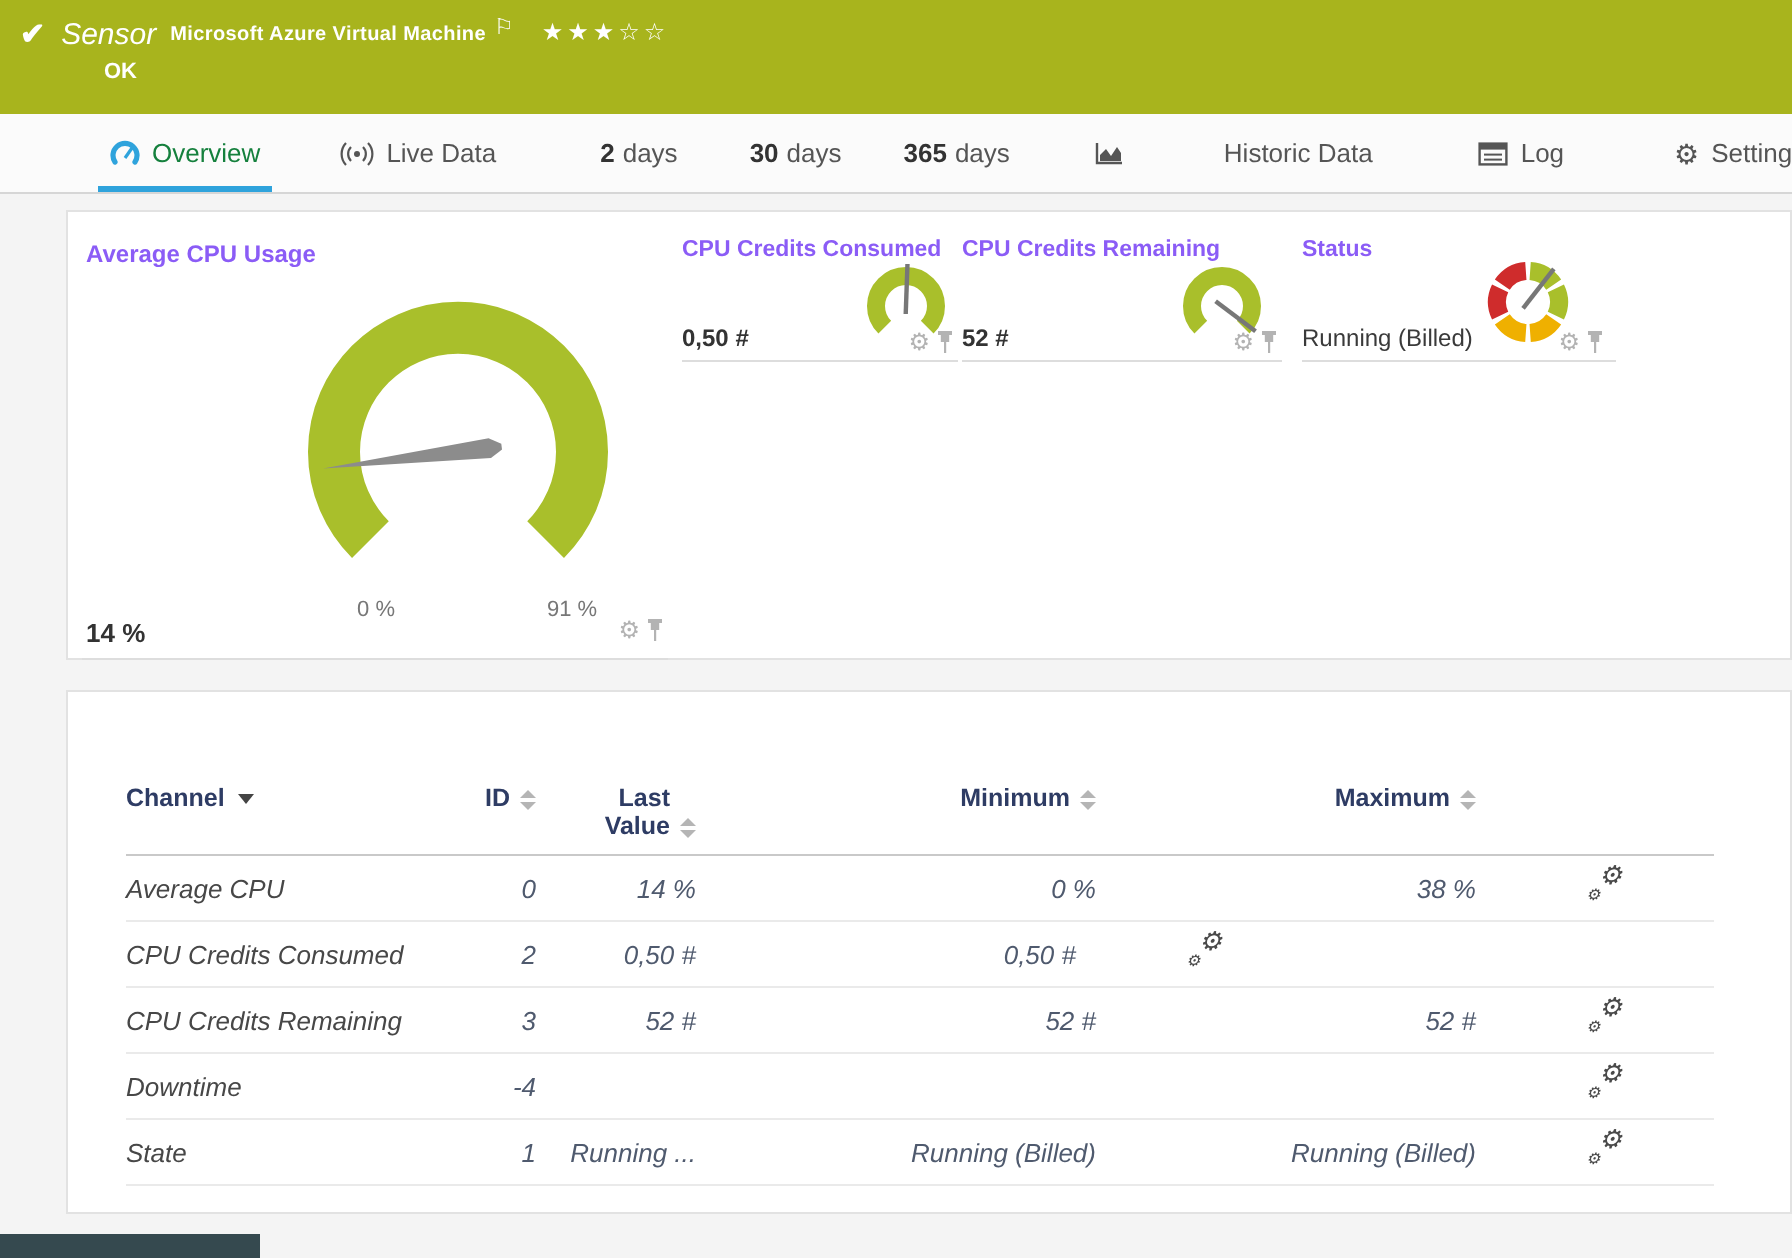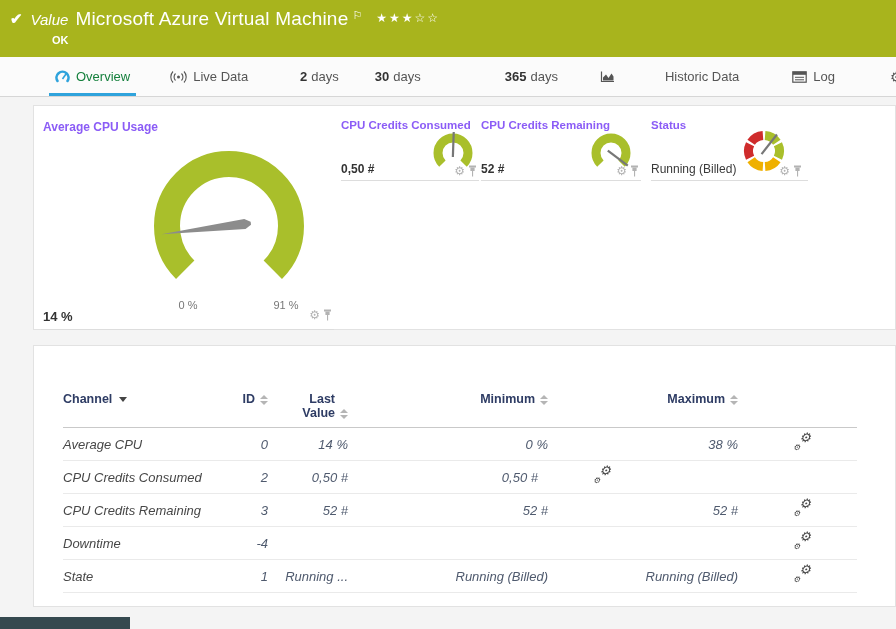--- a/index.html
+++ b/index.html
@@ -4,38 +4,38 @@
 <style>
   * { margin:0; padding:0; box-sizing:border-box; }
   html,body { width:896px; height:629px; }
   body { font-family:"Liberation Sans", sans-serif; background:#f4f4f4; position:relative; overflow:hidden; }
 
   
   .hdr { position:absolute; left:0; top:0; width:896px; height:57px; background:#a8b41d; color:#fff; }
   .hdr-row1 { display:flex; align-items:center; padding:8px 0 0 10px; }
   .hdr-check { font-size:15px; font-weight:bold; margin-right:8px; }
   .hdr-kind { font-style:italic; font-size:15px; margin-right:7px; }
-  .hdr-title { font-size:19px; font-weight:normal; letter-spacing:.2px; }
+  .hdr-title { font-size:10px; font-weight:bold; letter-spacing:.2px; }
   .hdr-flag { font-size:11px; margin:-8px 0 0 4px; }
   .hdr-stars { font-size:12px; letter-spacing:2px; margin:-2px 0 0 14px; }
   .hdr-status { font-size:11px; font-weight:bold; margin:4px 0 0 52px; }
 
   
   .tabs { position:absolute; left:0; top:57px; width:896px; height:40px; background:#fbfbfb; border-bottom:1px solid #d6d6d6; display:flex; align-items:stretch; font-size:13px; color:#555; }
   .tab { display:flex; align-items:center; position:relative; cursor:pointer; white-space:nowrap; }
   .tab .ticon { margin-right:6px; display:inline-flex; align-items:center; }
   .tab .bold { font-weight:bold; color:#333; }
   .tab .bold:not(:empty){ margin-right:4px; }
   .tab.active { color:#15803d; }
   .tab.active::after { content:""; position:absolute; left:-6px; right:-6px; bottom:0; height:3px; background:#2fa3dc; }
   .t-overview { margin-left:55px; }
   .t-live { margin-left:40px; }
   .t-2d { margin-left:52px; }
   .t-30d { margin-left:36px; }
-  .t-365d { margin-left:84px; }
+  .t-365d { margin-left:31px; }
   .t-hist { margin-left:42px;gap:22px; }
   .t-log { margin-left:53px; }
   .t-set { margin-left:55px; }
   .gear-glyph { font-size:14px; color:#555; }
 
   
   .card { position:absolute; left:33px; right:0; background:#fff; border:1px solid #e2e2e2; }
   .card1 { top:105px; height:225px; }
   .card2 { top:345px; height:262px; }
 
@@ -95,21 +95,21 @@
 
   
   .footer-bar { position:absolute; left:0; bottom:0; width:130px; height:12px; background:#35494f; cursor:pointer; }
 </style>
 </head>
 <body>
 
 <div class="hdr">
   <div class="hdr-row1">
     <span class="hdr-check" data-bind="header.check_icon">✔</span>
-    <span class="hdr-kind" data-bind="header.kind_label">Value</span>
+    <span class="hdr-kind" data-bind="header.kind_label">Sensor</span>
     <span class="hdr-title" data-bind="header.title">Microsoft Azure Virtual Machine</span>
     <span class="hdr-flag" data-bind="header.flag_icon">⚐</span>
     <span class="hdr-stars" data-bind="header.stars">★★★☆☆</span>
   </div>
   <div class="hdr-status" data-bind="header.status">OK</div>
 </div>
 
 <div class="tabs">
   <div class="tab t-overview active">
     <span class="ticon">

